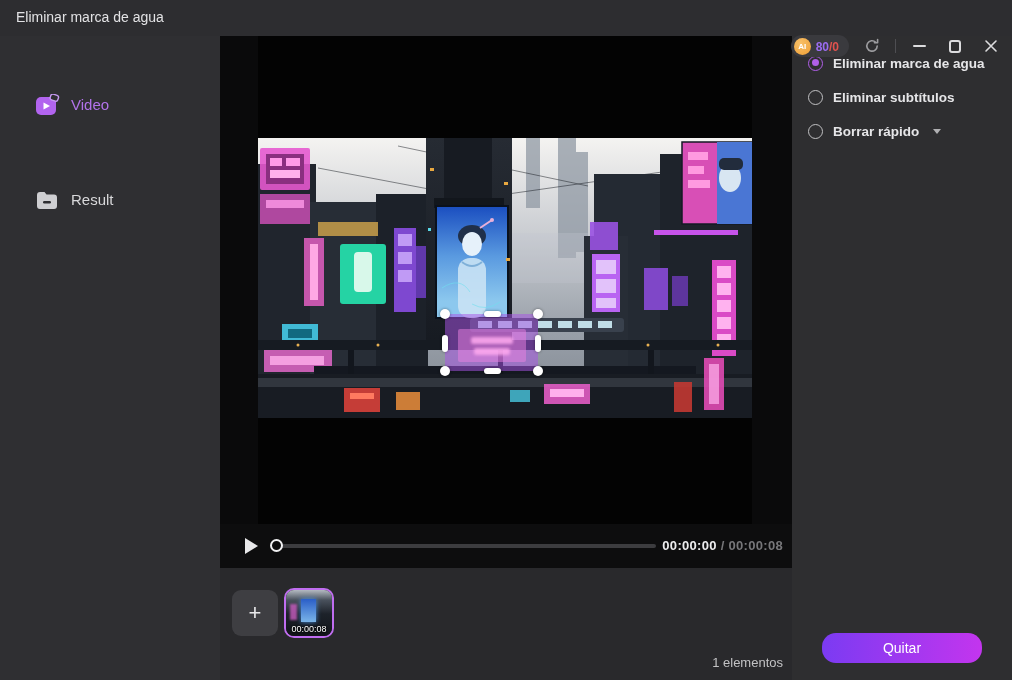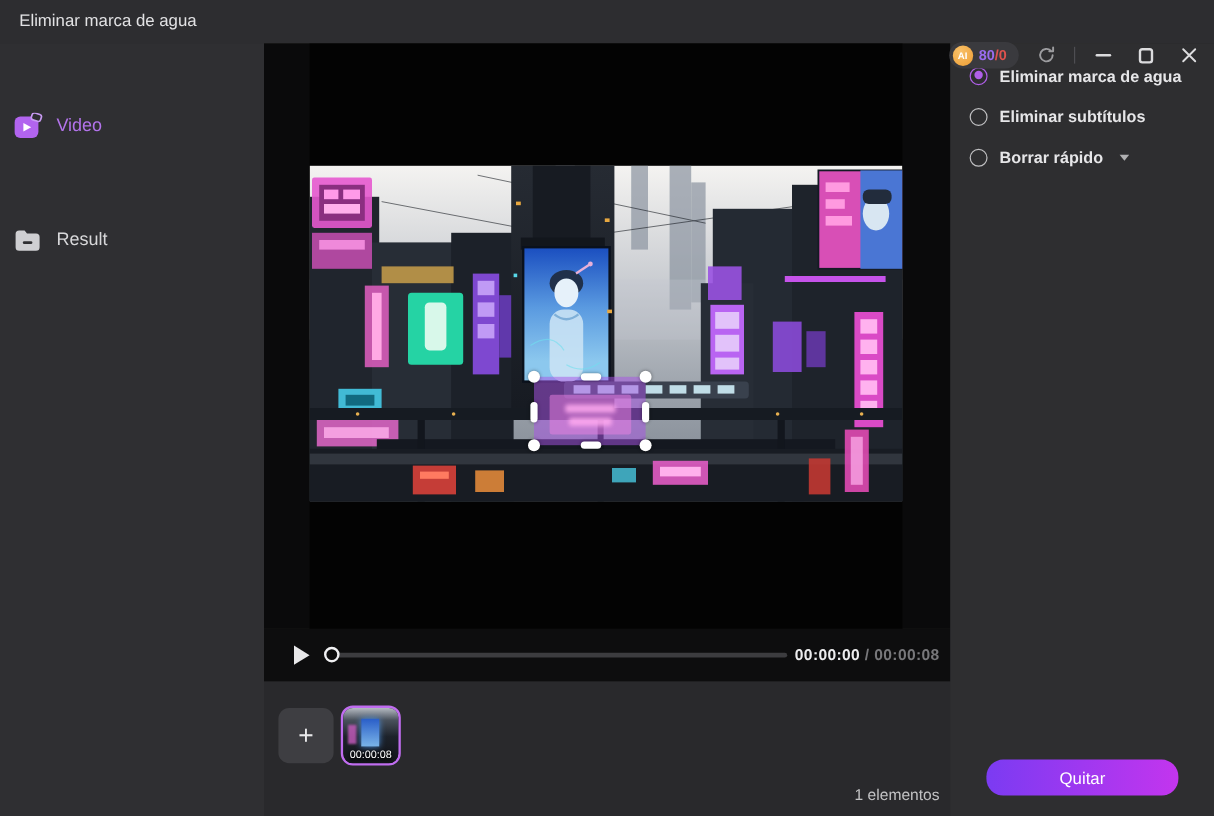--- a/index.html
+++ b/index.html
@@ -15,21 +15,21 @@
   .ai-circle { width:17px; height:17px; border-radius:50%; background:radial-gradient(circle at 35% 30%, #f8c068, #ee9e34); color:#fff; font-size:8px; font-weight:bold; display:flex; align-items:center; justify-content:center; }
   .ai-count { font-size:12px; font-weight:bold; color:#9a6cf0; }
   .ai-suffix { font-size:12px; font-weight:bold; color:#e0524e; }
   .tb-btn { width:26px; height:26px; display:flex; align-items:center; justify-content:center; cursor:pointer; }
   .tb-divider { width:1px; height:14px; background:#4e4e52; }
   .min-glyph { width:13px; height:2px; background:#dcdcde; border-radius:1px; }
   .max-glyph { width:12px; height:13px; border:2px solid #dcdcde; border-radius:3px; }
 
   
   .sidebar { position:absolute; left:0; top:36px; width:220px; height:644px; background:#2f2f32; }
-  .side-item { position:absolute; left:0; width:220px; height:36px; display:flex; align-items:center; gap:13px; padding-left:12px; cursor:pointer; }
+  .side-item { position:absolute; left:0; width:220px; height:36px; display:flex; align-items:center; gap:13px; padding-left:36px; cursor:pointer; }
   .side-item .label { font-size:15px; color:#d8d8da; }
   .side-item.active .label { color:#b273ea; }
   .side-icon { width:22px; height:21px; position:relative; flex:0 0 auto; }
 
   
   .center-stage { position:absolute; left:220px; top:36px; width:572px; height:488px; background:#0a0a0b; }
   .video-box { position:absolute; left:38px; top:0; width:494px; height:488px; background:#030303; }
   .video-frame { position:absolute; left:0; top:102px; width:494px; height:280px; }
   .video-frame svg { display:block; width:494px; height:280px; }
 

